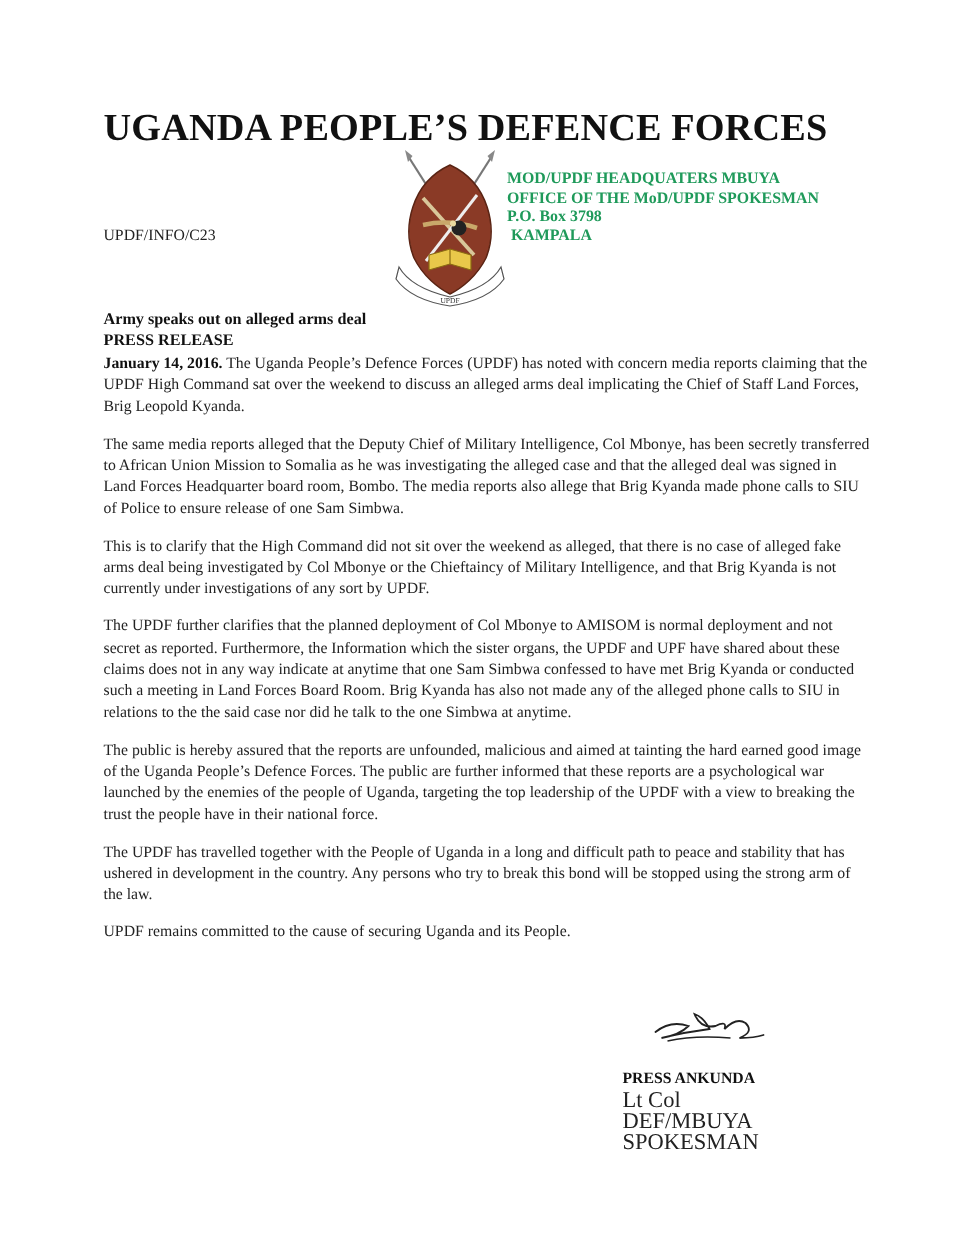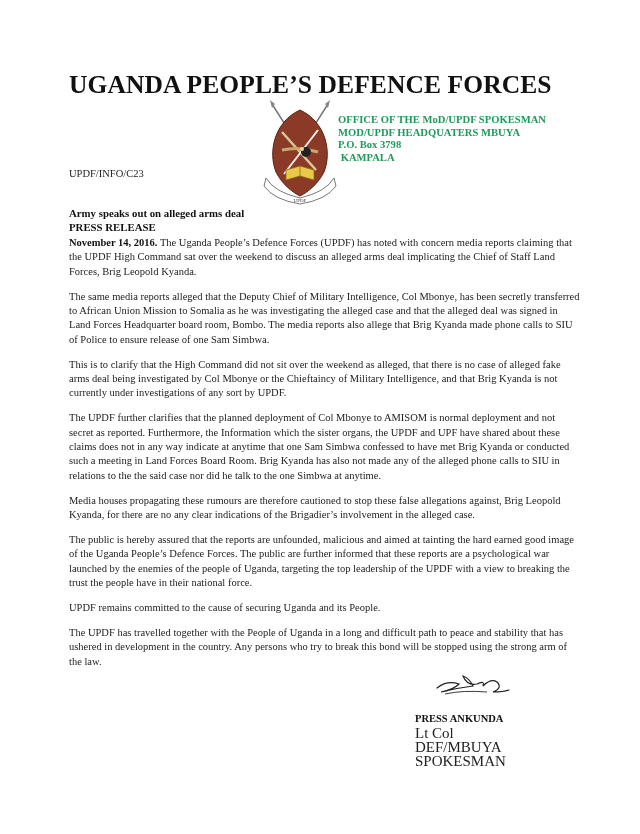--- a/index.html
+++ b/index.html
@@ -11,21 +11,21 @@
       overflow: hidden;
     }
     .page { position: absolute; left: 0; top: 0; width: 640px; height: 834px; }
 
     .org-title {
       position: absolute; left: 69px; top: 70px;
       font-size: 25.5px; font-weight: bold; letter-spacing: 0.1px;
       color: #111; white-space: nowrap;
     }
     .ref {
-      position: absolute; left: 69px; top: 168px;
+      position: absolute; left: 69px; top: 152px;
       font-size: 10.5px; color: #222; text-align: center;
     }
     .crest {
       position: absolute; left: 262px; top: 100px; width: 76px; height: 105px;
     }
     .office {
       position: absolute; left: 338px; top: 114px;
       font-size: 10.6px; font-weight: bold; color: #1f9a5a;
       line-height: 12.6px; white-space: nowrap;
     }
@@ -77,40 +77,39 @@
     <circle cx="40" cy="49" r="2" fill="#e8d9a0"></circle>
 
     <path d="M24 70 L38 66 L52 70 L52 80 L38 76 L24 80 Z" fill="#e9c84a" stroke="#8a6b12" stroke-width="0.8"></path>
     <line x1="38" y1="66" x2="38" y2="76" stroke="#8a6b12" stroke-width="0.8"></line>
 
     <path d="M4 78 Q 12 92, 38 98 Q 64 92, 72 78 L 74 86 Q 64 100, 38 104 Q 12 100, 2 86 Z" fill="#ffffff" stroke="#555" stroke-width="0.8"></path>
     <text x="38" y="102" font-size="5" text-anchor="middle" fill="#333" font-family="Liberation Serif, serif">UPDF</text>
   </svg>
 
   <div class="office">
+    <div>MOD/UPDF HEADQUATERS MBUYA</div>
     <div>OFFICE OF THE MoD/UPDF SPOKESMAN</div>
-    <div>MOD/UPDF HEADQUATERS MBUYA</div>
     <div>P.O. Box 3798</div>
     <div> KAMPALA</div>
   </div>
 
   <div class="pr-head">
     <div>Army speaks out on alleged arms deal</div>
     <div>PRESS RELEASE</div>
   </div>
 
   <div class="body">
-    <p><b>November 14, 2016.</b><span> The Uganda People’s Defence Forces (UPDF) has noted with concern media reports claiming that the UPDF High Command sat over the weekend to discuss an alleged arms deal implicating the Chief of Staff Land Forces, Brig Leopold Kyanda.</span></p>
+    <p><b>January 14, 2016.</b><span> The Uganda People’s Defence Forces (UPDF) has noted with concern media reports claiming that the UPDF High Command sat over the weekend to discuss an alleged arms deal implicating the Chief of Staff Land Forces, Brig Leopold Kyanda.</span></p>
     <p>The same media reports alleged that the Deputy Chief of Military Intelligence, Col Mbonye, has been secretly transferred to African Union Mission to Somalia as he was investigating the alleged case and that  the alleged deal was signed in Land Forces Headquarter board room, Bombo. The media reports also allege that Brig Kyanda made phone calls to SIU of Police to ensure release of one Sam Simbwa.</p>
     <p>This is to clarify that the High Command did not sit over the weekend as alleged, that there is no case of alleged fake arms deal being investigated by Col Mbonye or the Chieftaincy of Military Intelligence, and that Brig Kyanda is not currently under investigations of any sort by UPDF.</p>
     <p>The UPDF further clarifies that the planned deployment of Col Mbonye to AMISOM is normal deployment and not secret as reported. Furthermore, the Information which the sister organs, the UPDF and UPF have shared about these claims does not in any way indicate at anytime that one Sam Simbwa confessed to have met Brig Kyanda or conducted such a meeting in Land Forces Board Room. Brig Kyanda has also not made any of the alleged phone calls to SIU in relations to the the said case nor did he talk to the one Simbwa at anytime.</p>
-    <p>Media houses propagating these rumours are therefore cautioned to stop these false allegations against, Brig Leopold Kyanda, for there are no any clear indications of the Brigadier’s involvement in the alleged case.</p>
     <p>The public is hereby assured that the reports are unfounded, malicious and aimed at tainting the hard earned good image of the Uganda People’s Defence Forces. The public are further informed that these reports are a psychological war launched by the enemies of the people of Uganda, targeting the top leadership of the UPDF with a view to breaking the trust the people have in their national force.</p>
+    <p>The UPDF has travelled together with the People of Uganda in a long and difficult path to peace and stability that has ushered in development in the country. Any persons who try to break this bond will be stopped using the strong arm of the law.</p>
     <p>UPDF remains committed to the cause of securing Uganda and its People.</p>
-    <p>The UPDF has travelled together with the People of Uganda in a long and difficult path to peace and stability that has ushered in development in the country. Any persons who try to break this bond will be stopped using the strong arm of the law.</p>
   </div>
 
   <div class="sig-block">
     <svg class="signature" viewBox="0 0 80 26">
       <path d="M4 16 Q 14 8, 26 12 Q 20 18, 8 20 Q 24 16, 40 14 Q 36 6, 30 4 Q 34 14, 44 12 Q 52 8, 50 14 Q 58 6, 64 10 Q 70 16, 60 20 Q 70 20, 76 18" stroke="#222" stroke-width="1.2" fill="none" stroke-linecap="round"></path>
       <path d="M12 22 Q 30 18, 54 20" stroke="#222" stroke-width="0.9" fill="none"></path>
     </svg>
     <div class="sig-name">PRESS ANKUNDA</div>
     <div class="sig-line">Lt Col</div>
     <div class="sig-line">DEF/MBUYA SPOKESMAN</div>

